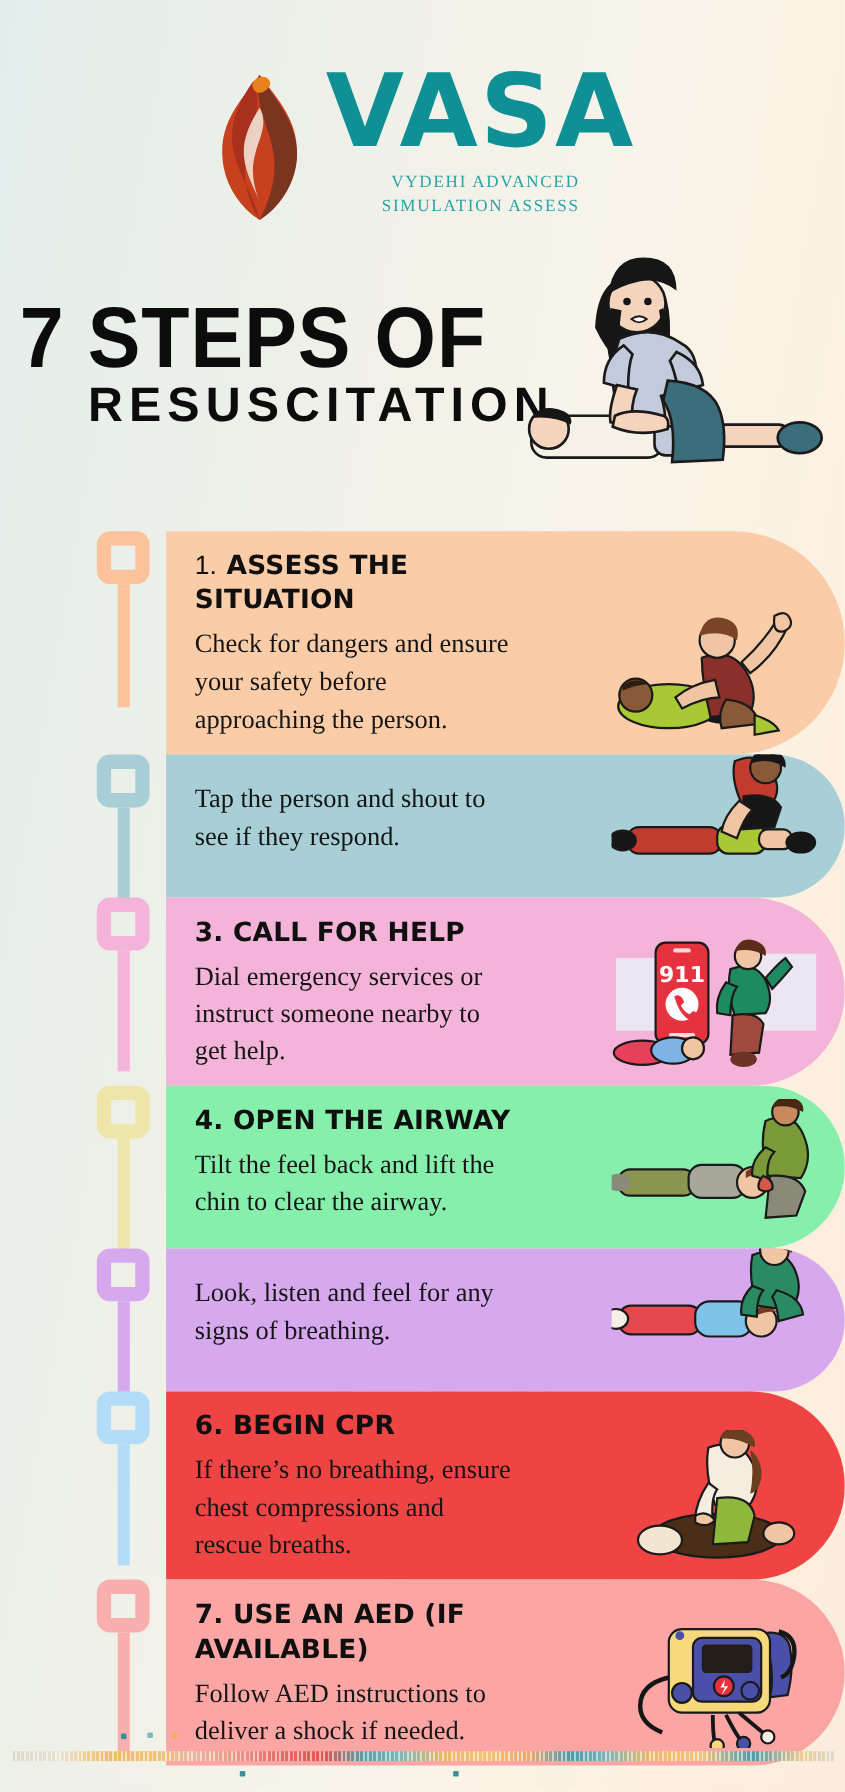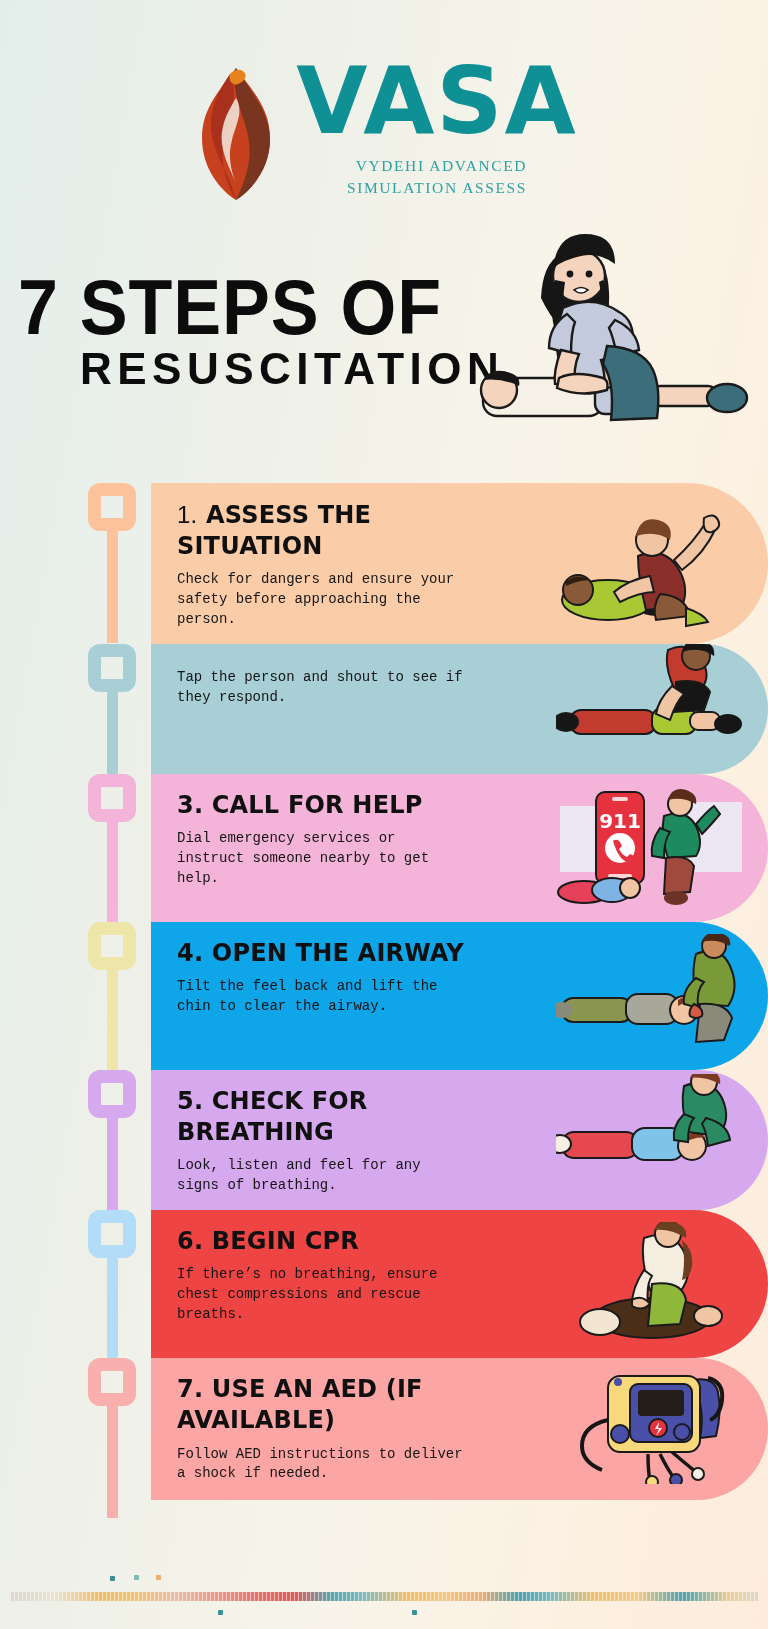--- a/index.html
+++ b/index.html
@@ -96,22 +96,22 @@
     font-family: "DejaVu Sans", sans-serif;
     font-weight: 700;
     font-size: 24px;
     line-height: 1.3;
     color: #101010;
     letter-spacing: 0.2px;
   }
   .card-title .num { font-weight: 700; }
   .card-title.indent-style .num { font-weight: 400; font-family: "Liberation Sans", sans-serif; }
   .card-desc {
-    font-family: Liberation Mono, monospace;
-    font-size: 14px;
+    font-family: Liberation Serif, serif;
+    font-size: 24px;
     line-height: 1.42;
     color: #151515;
     margin-top: 8px;
     max-width: 290px;
   }
   .card-illus {
     position: absolute;
     right: 22px; bottom: 16px;
     width: 190px; height: 120px;
     z-index: 1;
@@ -300,21 +300,21 @@
         </svg>
       </div>
     </div>
   </div>
 
   <div class="step-row">
     <div class="marker-col">
       <div class="marker-box" style="border-color:#eee6a8"></div>
       <div class="marker-stem" style="background:#eee6a8;height:110px"></div>
     </div>
-    <div class="card" style="background:#0ea5e9;min-height:148px">
+    <div class="card" style="background:#86efac;min-height:148px">
       <div class="card-text">
         <div class="card-title">
           <span class="num">4.</span>
           <span>OPEN THE AIRWAY</span>
         </div>
         <div class="card-desc">Tilt the feel back and lift the chin to clear the airway.</div>
       </div>
       <div class="card-illus">
         <svg viewBox="0 0 190 120" width="190" height="120">
           <rect x="6" y="64" width="70" height="24" rx="11" fill="#8a9650" stroke="#1a1a1a" stroke-width="2"></rect>
@@ -333,24 +333,20 @@
     </div>
   </div>
 
   <div class="step-row">
     <div class="marker-col">
       <div class="marker-box" style="border-color:#d6a8ee"></div>
       <div class="marker-stem" style="background:#d6a8ee;height:92px"></div>
     </div>
     <div class="card" style="background:#d6a8ee;min-height:130px">
       <div class="card-text">
-        <div class="card-title">
-          <span class="num">5.</span>
-          <span>CHECK FOR BREATHING</span>
-        </div>
         <div class="card-desc">Look, listen and feel for any signs of breathing.</div>
       </div>
       <div class="card-illus">
         <svg viewBox="0 0 190 120" width="190" height="120">
           <rect x="6" y="58" width="76" height="26" rx="12" fill="#e6484f" stroke="#1a1a1a" stroke-width="2"></rect>
           <rect x="76" y="54" width="52" height="32" rx="13" fill="#7fc4e8" stroke="#1a1a1a" stroke-width="2"></rect>
           <circle cx="136" cy="72" r="14" fill="#f0c5a4" stroke="#1a1a1a" stroke-width="2"></circle>
           <path d="M130 62 q12 -8 20 2 q-10 -2 -20 4 Z" fill="#7a3a22"></path>
           <ellipse cx="4" cy="70" rx="11" ry="9" fill="#f5f0e4" stroke="#1a1a1a" stroke-width="2"></ellipse>
           <path d="M128 12 q26 -10 38 12 q10 22 -4 38 l-30 -4 q-8 -26 -4 -46 Z" fill="#2a8a62" stroke="#1a1a1a" stroke-width="2"></path>

